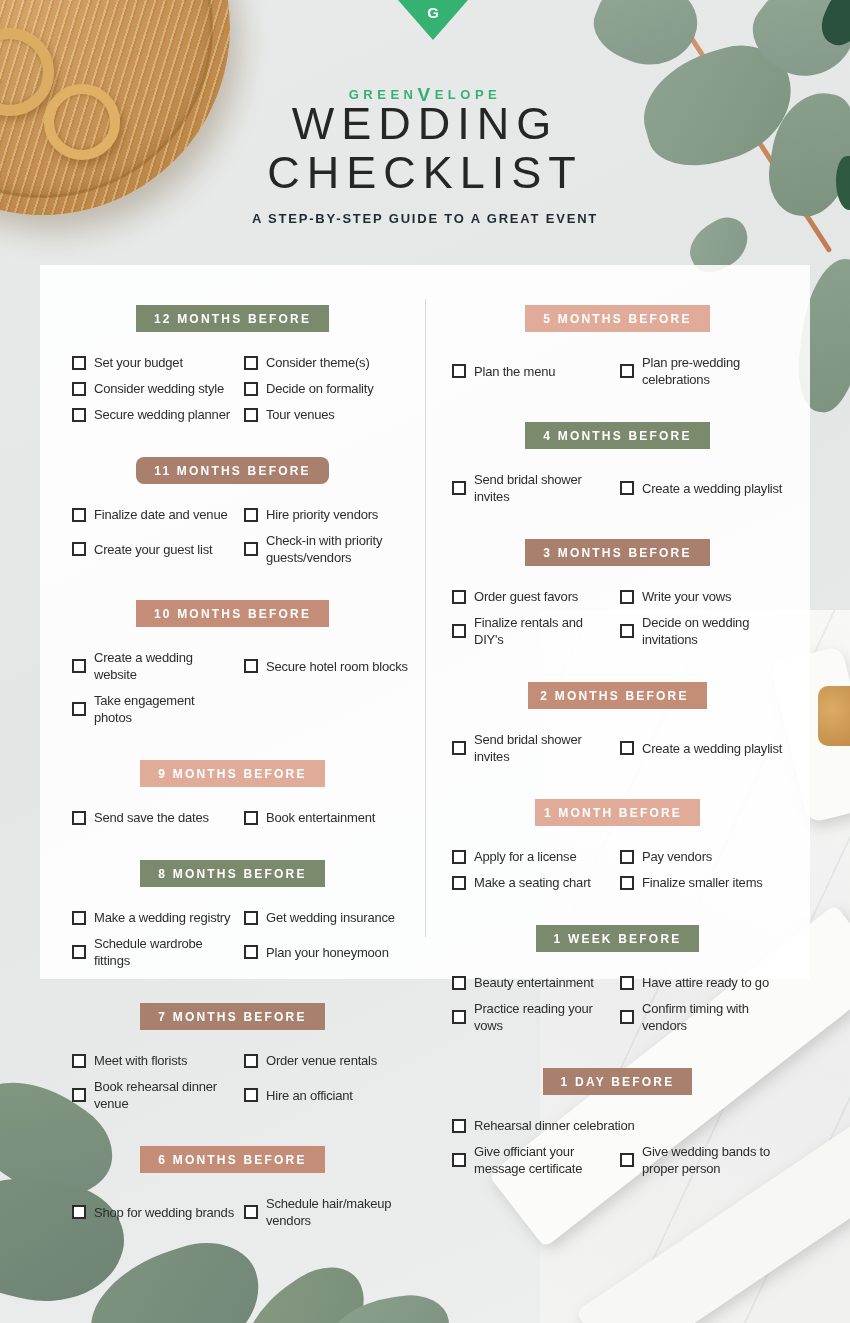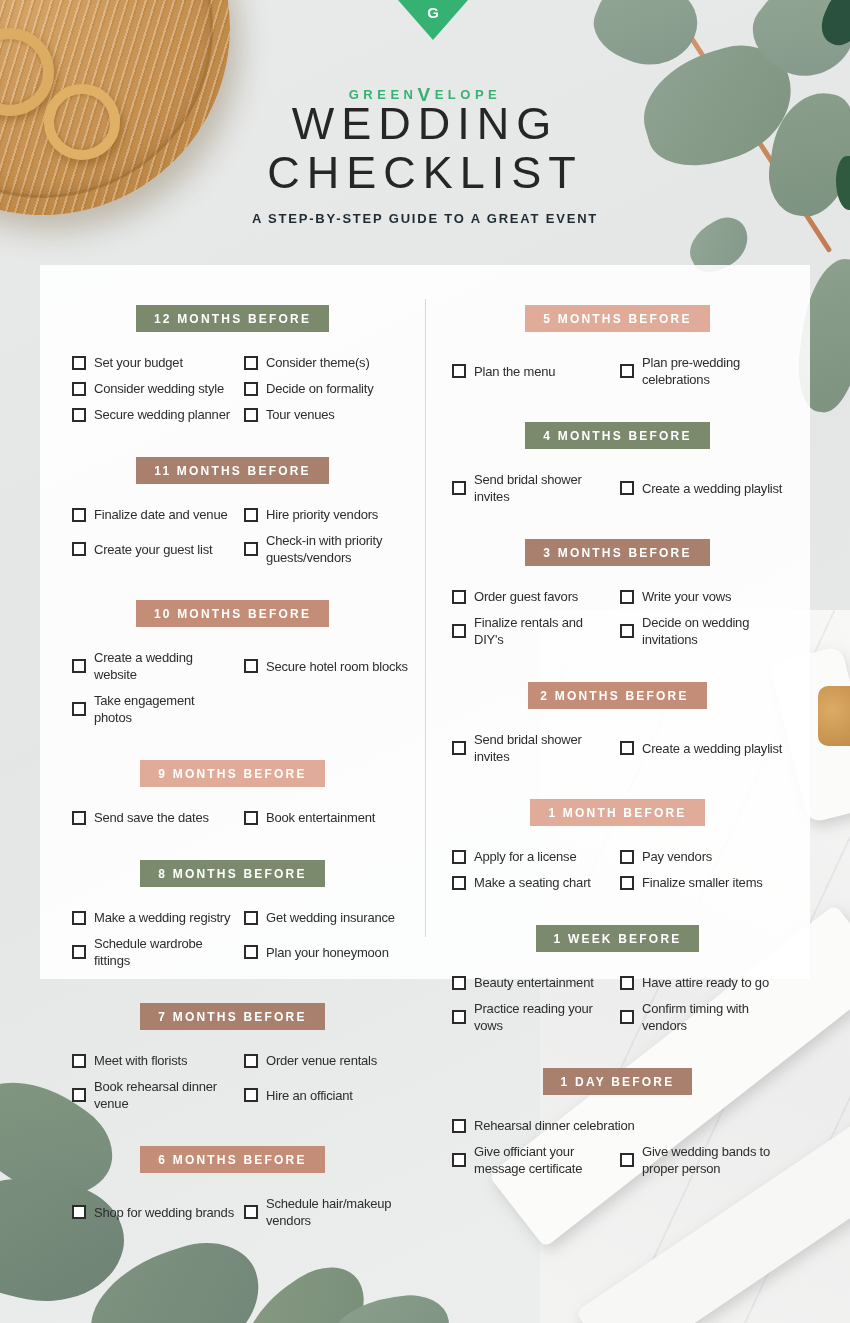--- a/index.html
+++ b/index.html
@@ -156,21 +156,21 @@
             </div>
             <div class="item">
               <span class="cb"></span>
               <span>Secure wedding planner</span>
             </div>
             <div class="item">
               <span class="cb"></span>
               <span>Tour venues</span>
             </div>
           </div></div>
-        <div class="section"><div class="badge" style="background: rgb(169, 128, 109);">11 MONTHS BEFORE</div><div class="items">
+        <div class="section"><div class="badge" style="background: rgb(169, 128, 109); border-radius: 8px;">11 MONTHS BEFORE</div><div class="items">
             <div class="item">
               <span class="cb"></span>
               <span>Finalize date and venue</span>
             </div>
             <div class="item">
               <span class="cb"></span>
               <span>Hire priority vendors</span>
             </div>
             <div class="item">
               <span class="cb"></span>
@@ -294,21 +294,21 @@
         <div class="section"><div class="badge" style="background: rgb(195, 141, 119); padding-left: 12px;">2 MONTHS BEFORE</div><div class="items">
             <div class="item">
               <span class="cb"></span>
               <span>Send bridal shower invites</span>
             </div>
             <div class="item">
               <span class="cb"></span>
               <span>Create a wedding playlist</span>
             </div>
           </div></div>
-        <div class="section"><div class="badge" style="background: rgb(224, 172, 153);">1 MONTH BEFORE</div><div class="items">
+        <div class="section"><div class="badge" style="background: rgb(224, 172, 153); padding-left: 9px;">1 MONTH BEFORE</div><div class="items">
             <div class="item">
               <span class="cb"></span>
               <span>Apply for a license</span>
             </div>
             <div class="item">
               <span class="cb"></span>
               <span>Pay vendors</span>
             </div>
             <div class="item">
               <span class="cb"></span>

